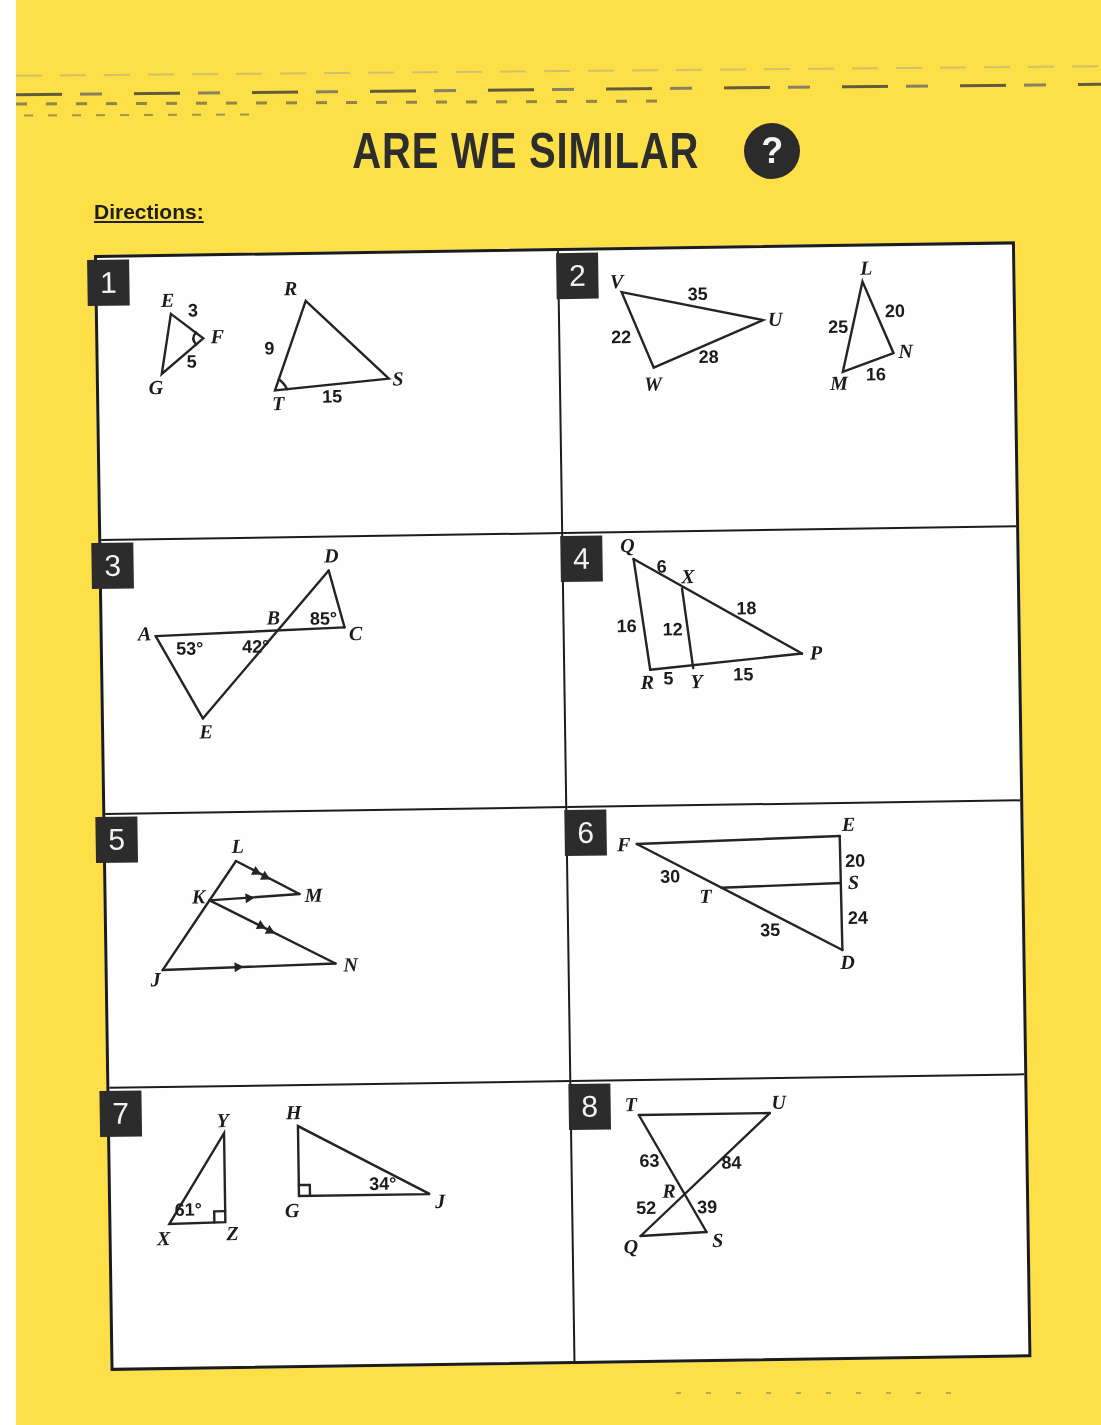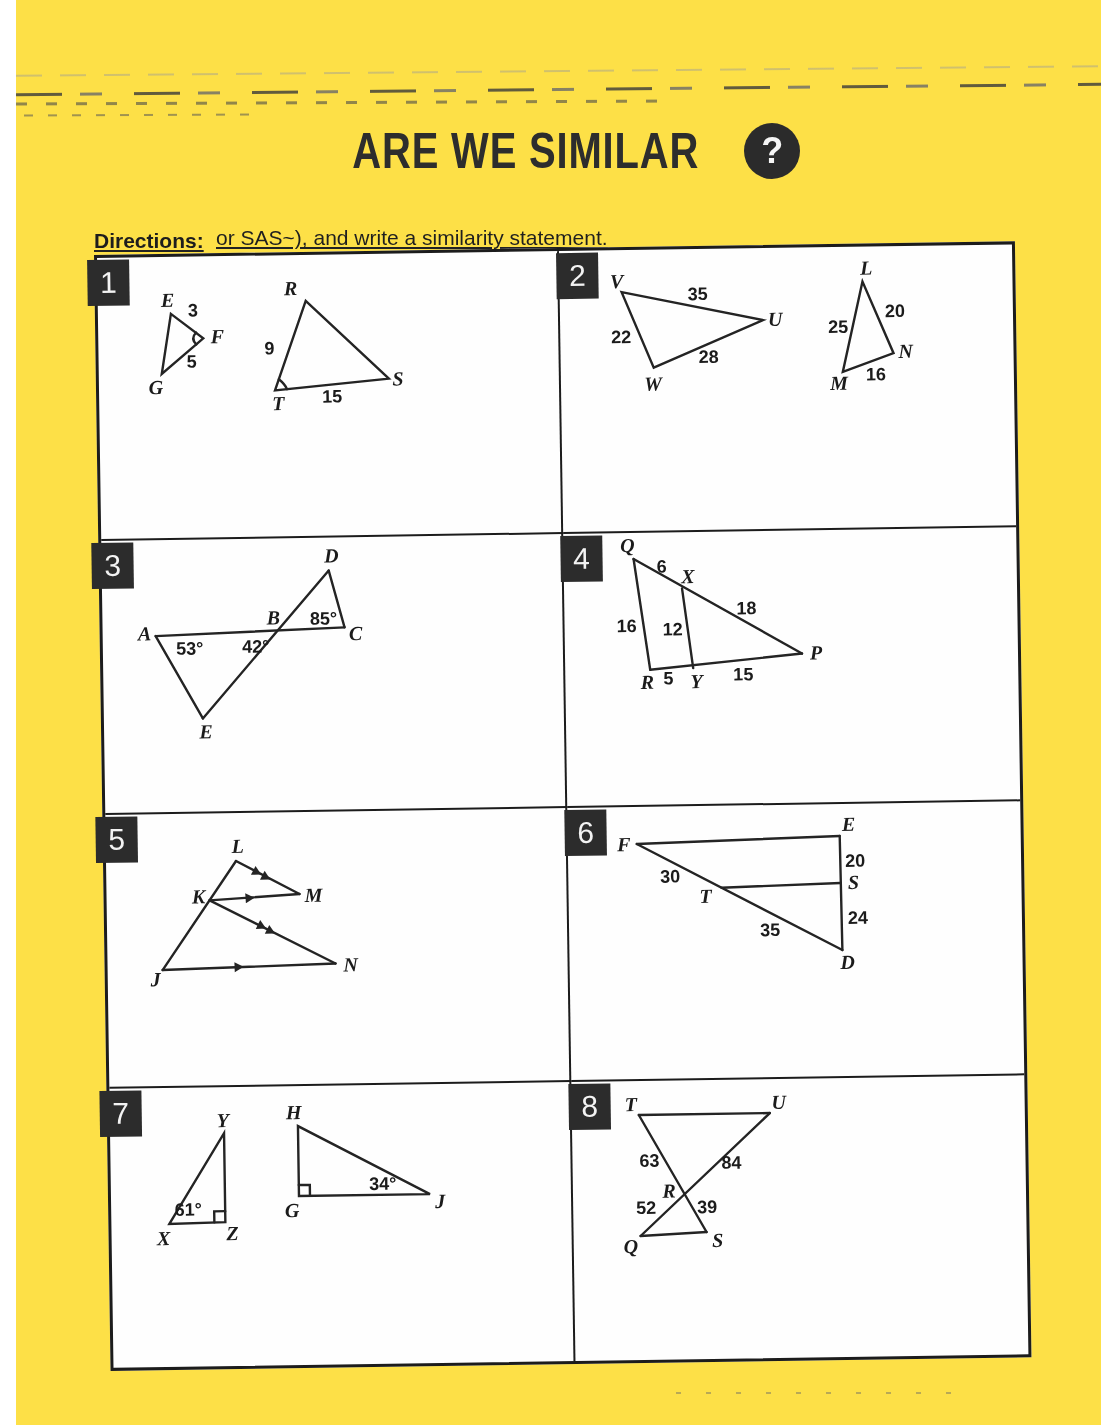--- a/index.html
+++ b/index.html
@@ -70,21 +70,20 @@
     <div class="title">ARE WE SIMILAR</div>
     <div class="qmark">
       <span>?</span>
     </div>
   </div>
 
   <div class="directions">
     <div class="dir-label">Directions:</div>
     <div class="dir-text">
       <br>
-      <span>or SAS~), and write a similarity statement.</span>
     </div>
   </div>
 
   <div class="grid">
 
     <div class="cell colL bb br">
       <div class="badge">
         <span>1</span>
       </div>
       <svg width="462" height="283" viewBox="0 0 462 283">

